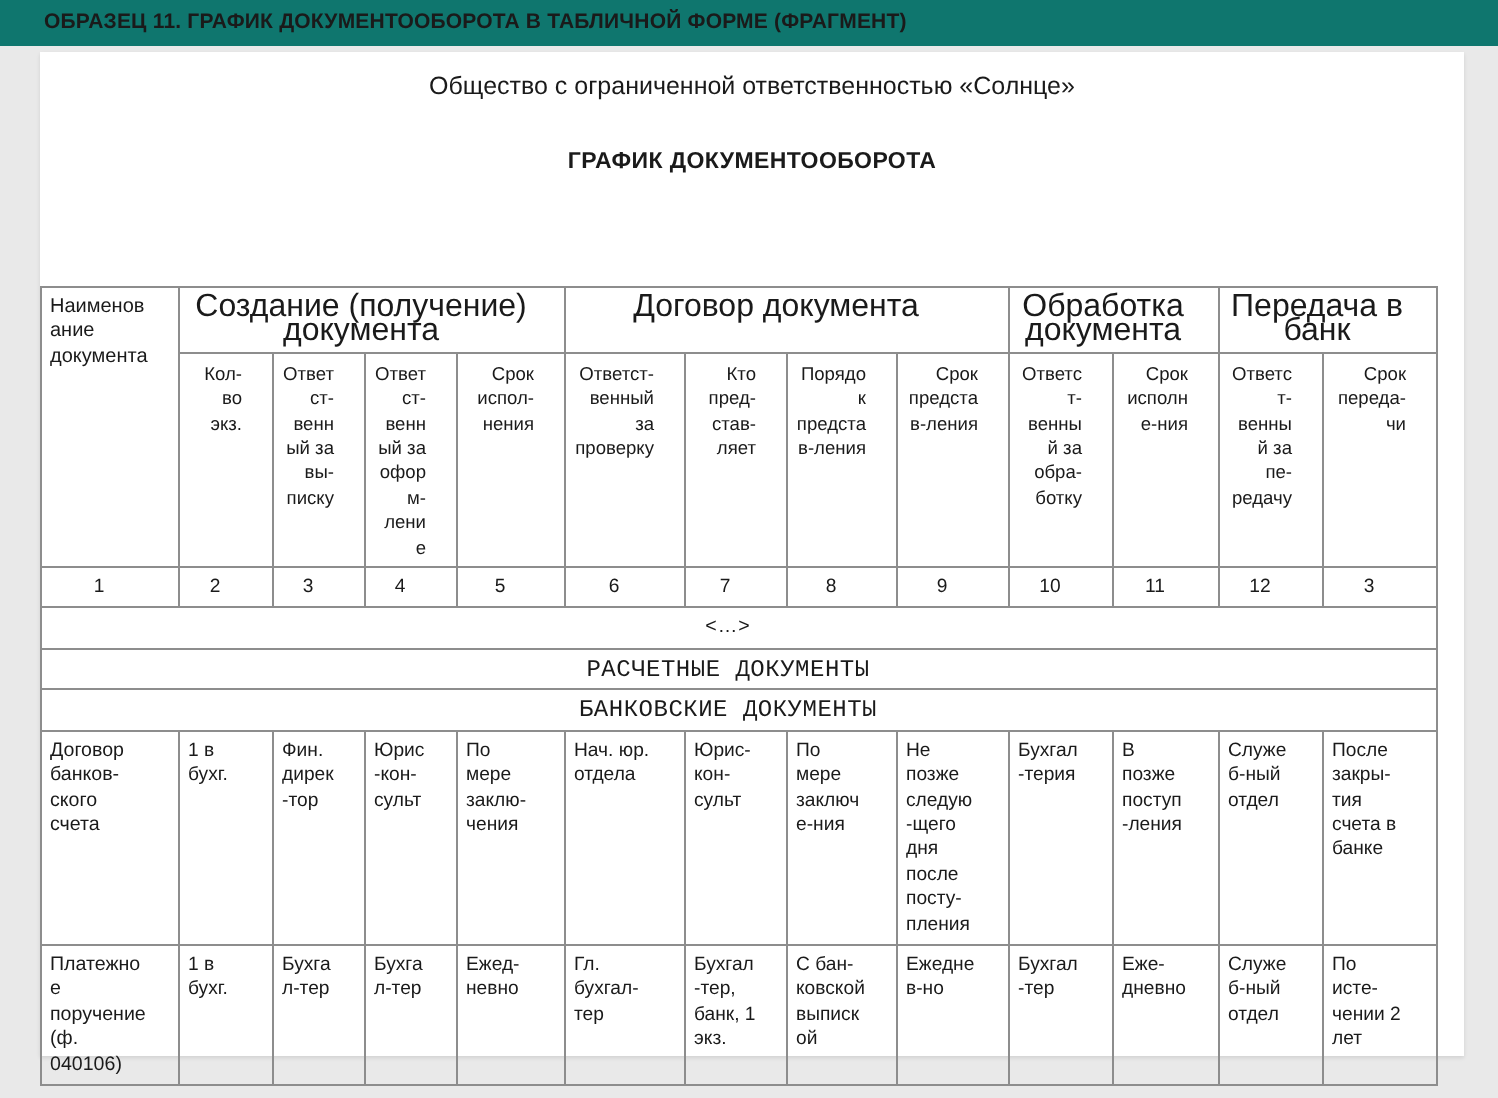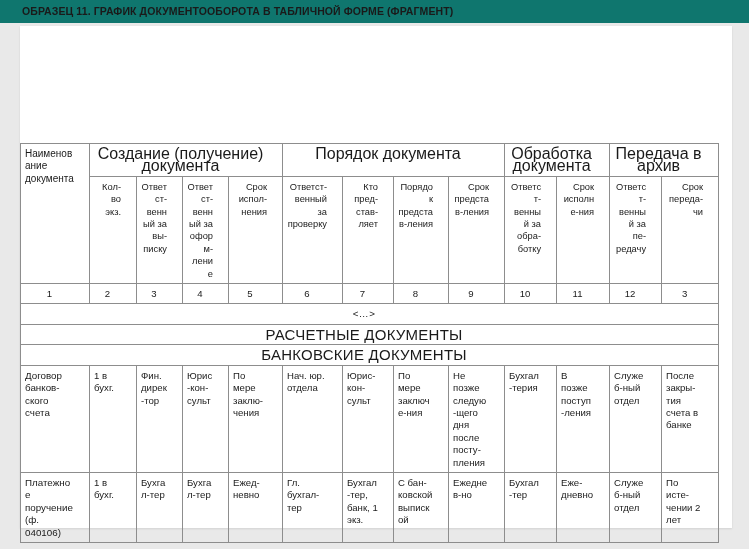--- a/index.html
+++ b/index.html
@@ -125,23 +125,24 @@
   }
   td.numcell {
     text-align: center;
     vertical-align: middle;
     font-size: 9.6px;
     padding: 4px 2px;
   }
   td.section {
     text-align: center;
     vertical-align: middle;
-    font-size: 15px;
+    font-size: 12px;
     letter-spacing: 0.25px;
     padding: 5px 4px;
+    font-family: Liberation Mono, monospace;
   }
   td.ellipsis {
     text-align: center;
     vertical-align: middle;
     font-size: 9.8px;
     padding: 5px 4px;
     letter-spacing: 0.5px;
   }
   td.body {
     text-align: left;
@@ -159,21 +160,23 @@
 </style>
 </head>
 <body>
 
 <div class="caption-bar">
   <div class="caption-text">ОБРАЗЕЦ 11. ГРАФИК ДОКУМЕНТООБОРОТА В ТАБЛИЧНОЙ ФОРМЕ (ФРАГМЕНТ)</div>
 </div>
 
 <div class="doc-card">
 
-
+  <div class="org-line">Общество с ограниченной ответственностью «Солнце»</div>
+
+  <div class="doc-title">ГРАФИК ДОКУМЕНТООБОРОТА</div>
 
 
   <table class="sheet">
     <colgroup>
       <col style="width:69px">
         <col style="width:47px">
         <col style="width:46px">
         <col style="width:46px">
       <col style="width:54px">
         <col style="width:60px">
@@ -183,23 +186,23 @@
         <col style="width:52px">
         <col style="width:53px">
         <col style="width:52px">
       <col style="width:57px">
     </colgroup>
     <tbody>
 
       <tr>
         <td class="firstcol" rowspan="2">Наименование документа</td>
         <td class="grp" colspan="4">Создание (получение) документа</td>
-        <td class="grp" colspan="4">Порядок документа</td>
+        <td class="grp" colspan="4">Договор документа</td>
         <td class="grp" colspan="2">Обработка документа</td>
-        <td class="grp" colspan="2">Передача в архив</td>
+        <td class="grp" colspan="2">Передача в банк</td>
       </tr>
 
       <tr class="tall-a">
         <td class="sub">Кол-во экз.</td>
         <td class="sub">Ответст-венный за вы-писку</td>
         <td class="sub">Ответст-венный за оформ-ление</td>
         <td class="sub">Срок испол-нения</td>
         <td class="sub">Ответст-венный за проверку</td>
         <td class="sub">Кто пред-став-ляет</td>
         <td class="sub">Порядок представ-ления</td>

